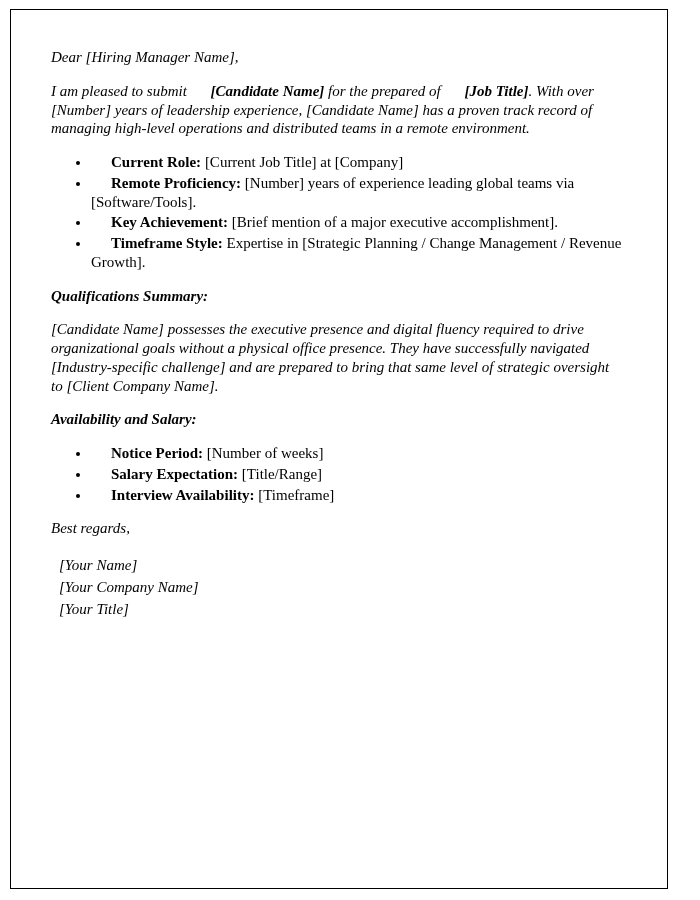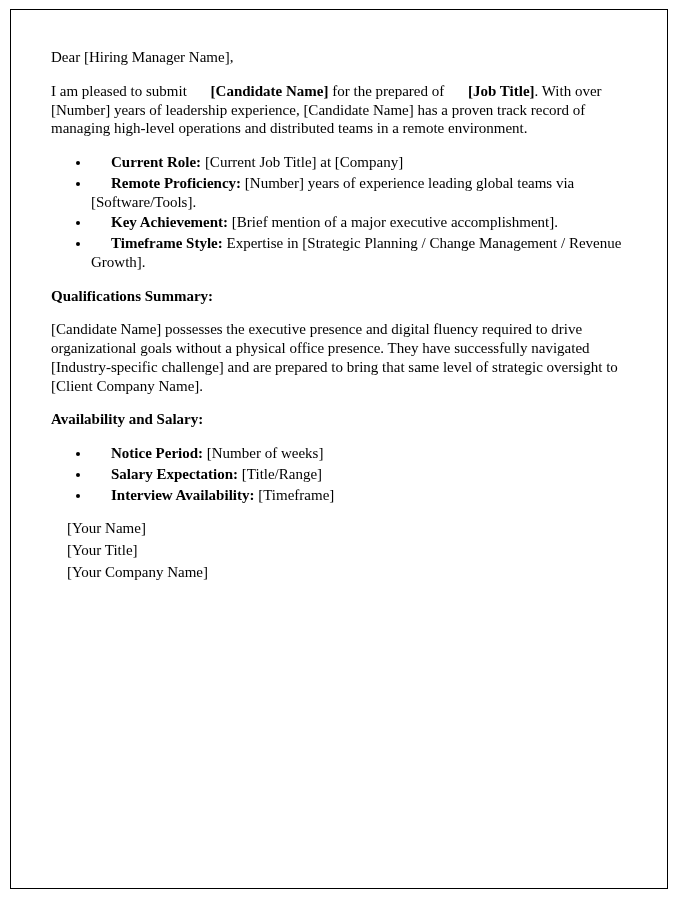--- a/index.html
+++ b/index.html
@@ -25,36 +25,37 @@
     box-sizing: border-box;
     background: #ffffff;
   }
   .content {
     padding: 38px 45px 0 40px;
     font-size: 15px;
     line-height: 1.25;
   }
   p {
     margin: 0 0 15px 0;
+    font-style: italic;
   }
   .heading {
     font-weight: bold;
     margin: 0 0 15px 0;
   }
   ul {
     margin: 0 0 15px 0;
     padding: 0 0 0 40px;
     list-style-type: disc;
   }
   li {
     margin: 0 0 2px 0;
   }
   strong { font-weight: bold; margin-left: 20px; }
   .signature-block p {
-    margin: 0 0 3px 16px;
+    margin: 0 0 3px 8px;
   }
   .sign-off {
     margin-bottom: 18px;
   }
 </style>
 </head>
 <body>
 
 <div class="canvas">
   <div class="page">
@@ -96,22 +97,23 @@
         </li>
         <li>
           <strong>Salary Expectation:</strong><span> [Title/Range]</span>
         </li>
         <li>
           <strong>Interview Availability:</strong><span> [Timeframe]</span>
         </li>
       </ul>
 
 
+      <p class="sign-off">Best regards,</p>
 
       <div class="signature-block">
         <p>[Your Name]</p>
+        <p>[Your Company Name]</p>
         <p>[Your Title]</p>
-        <p>[Your Company Name]</p>
       </div>
 
     </div>
   </div>
 </div>
 
 </body></html>

